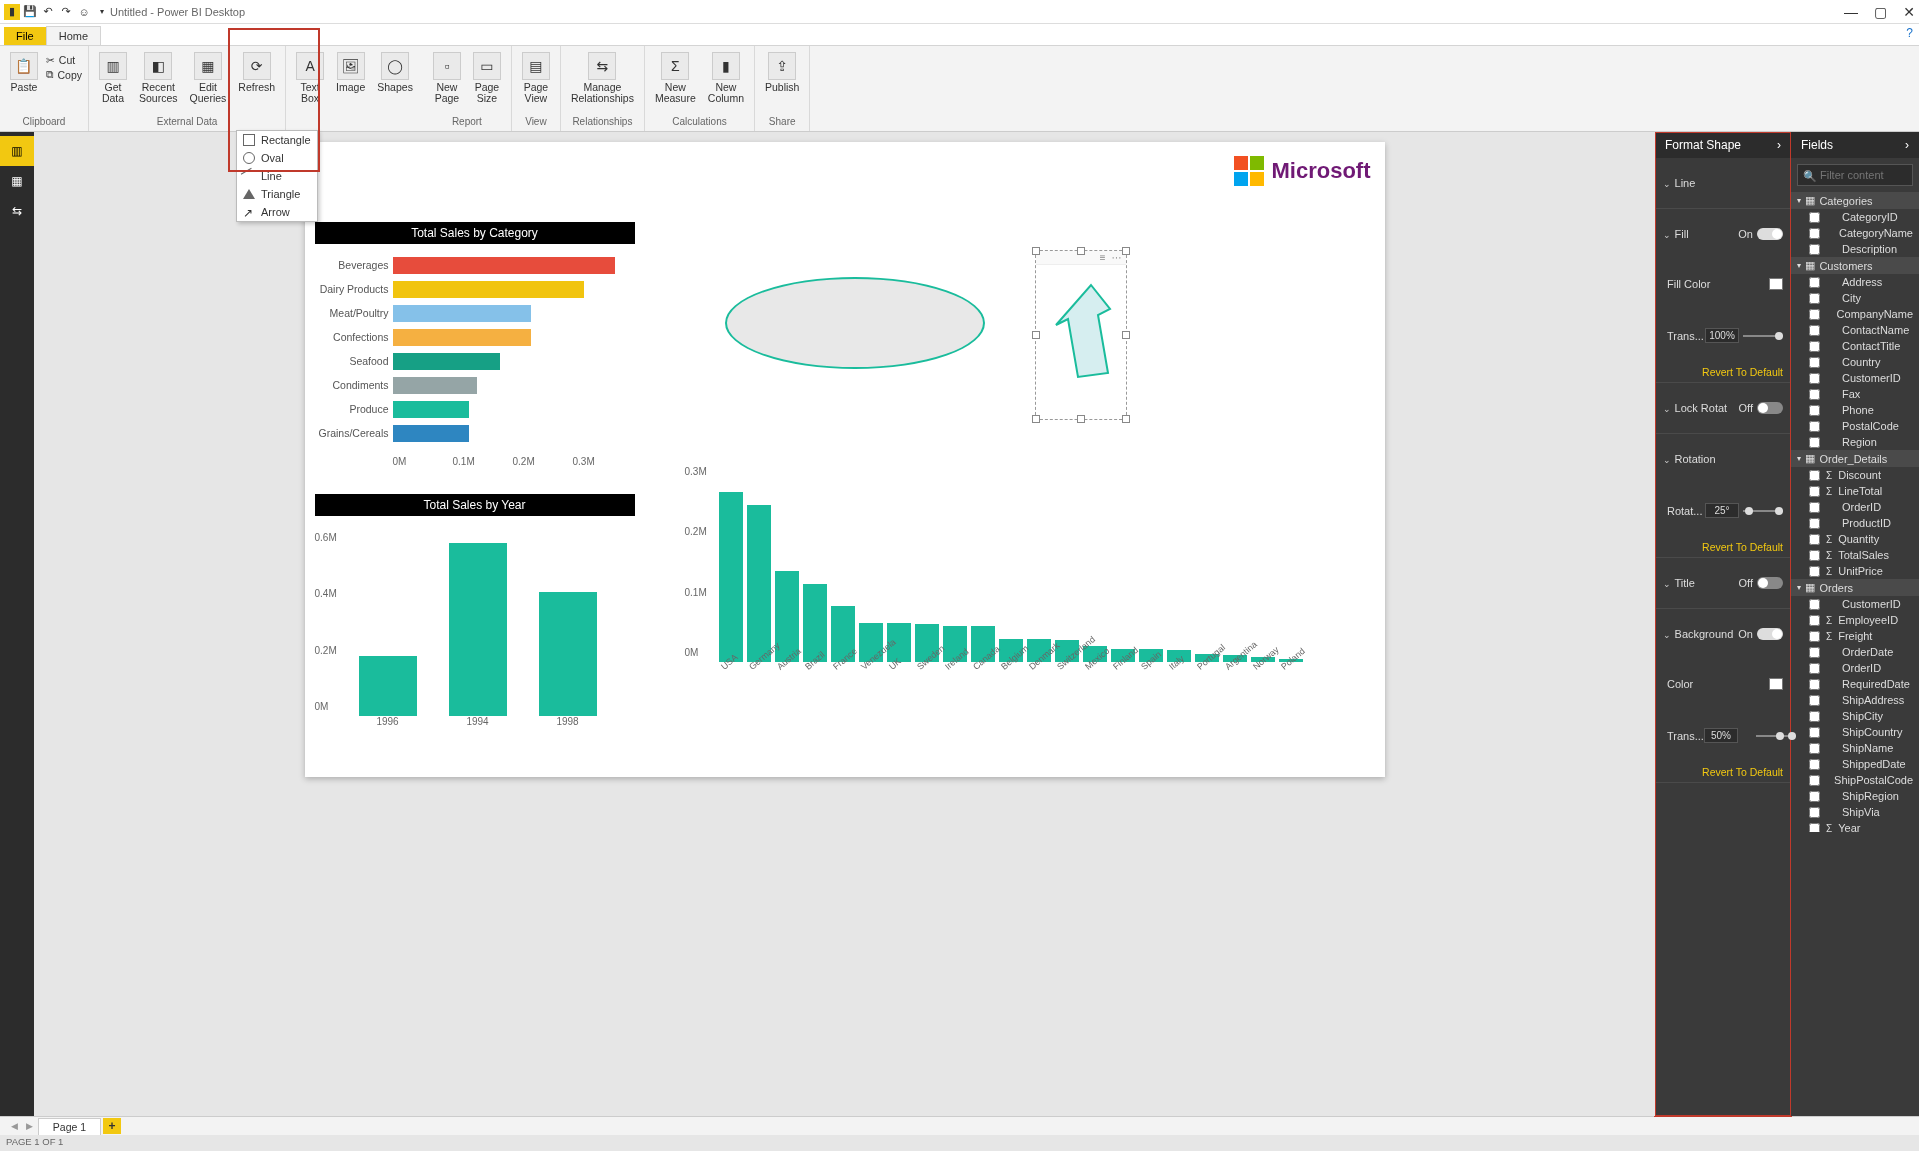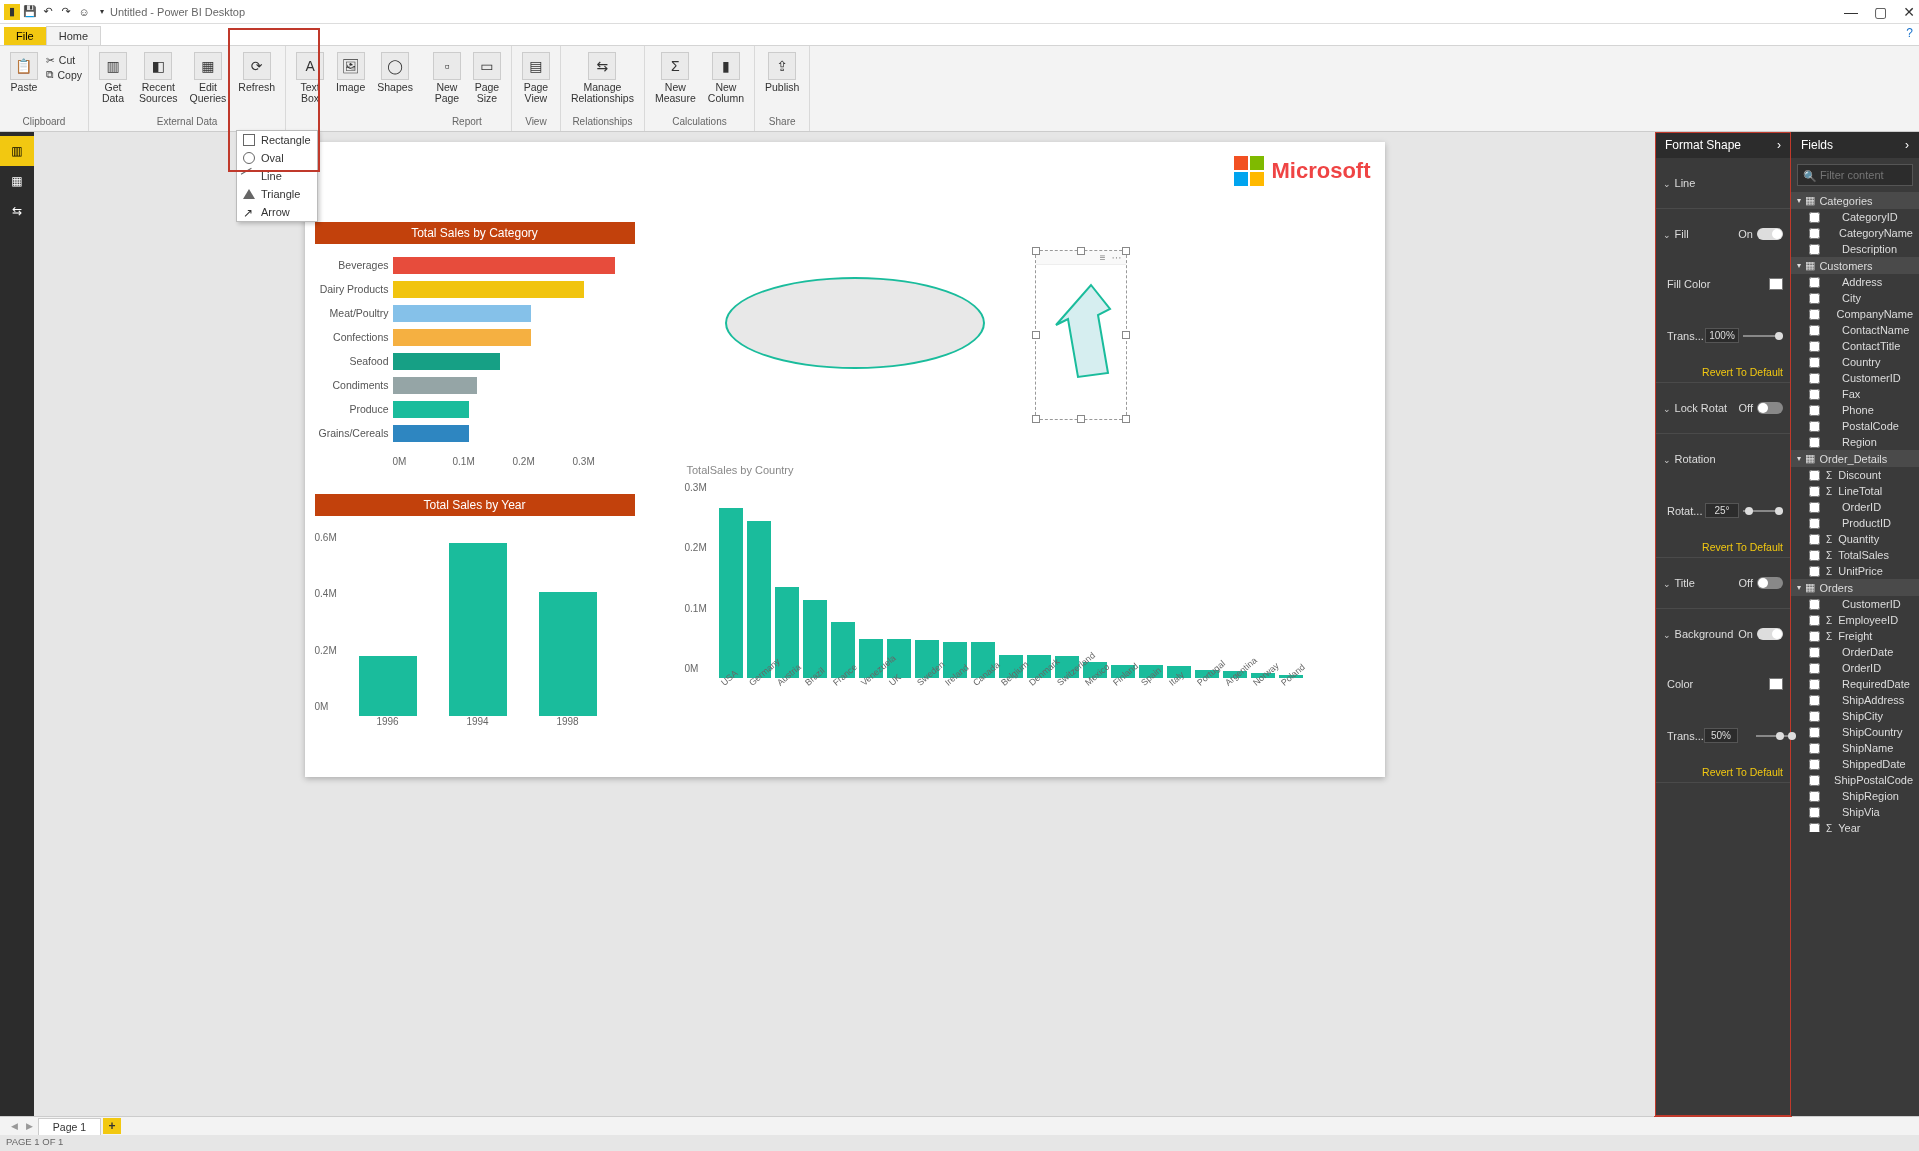--- a/index.html
+++ b/index.html
@@ -42,27 +42,27 @@
 
 .workspace { display: flex; height: calc(1151px - 24px - 22px - 86px - 19px - 16px); }
 .left-rail { width: 34px; background: #2c2c2c; display: flex; flex-direction: column; padding-top: 4px;}
 .left-rail .rail-btn { width:34px; height:30px; display:flex; align-items:center; justify-content:center; color:#fff; cursor:pointer;}
 .left-rail .rail-btn.active { background:#f2c811; color:#000;}
 
 .canvas-area { flex: 1; background: #e6e6e6; padding: 10px; overflow: hidden; position:relative; }
 .canvas { background: #fff; width: 1080px; height: 635px; margin: 0 auto; box-shadow: 0 2px 6px rgba(0,0,0,0.25); position: relative; padding: 14px; }
 
 .report-title { text-align:center; font-size: 38px; font-weight:300; color:#444; position:absolute; left:0; right:0; top:14px;}
-.ms-logo { position:absolute; right:14px; top:14px; display:flex; align-items:center; gap:8px; font-size:22px; font-weight:600; color:#ef4444;}
+.ms-logo { position:absolute; right:14px; top:14px; display:flex; align-items:center; gap:8px; font-size:22px; font-weight:600; color:#701a75;}
 .ms-squares { display:grid; grid-template-columns:14px 14px; grid-template-rows:14px 14px; gap:2px;}
 .ms-squares span:nth-child(1){background:#f25022;} .ms-squares span:nth-child(2){background:#7fba00;}
 .ms-squares span:nth-child(3){background:#00a4ef;} .ms-squares span:nth-child(4){background:#ffb900;}
 
 .chart-box { position:absolute; }
-.chart-title { background:#c2410c; color:#fff; text-align:center; padding:4px; font-size:12px;}
+.chart-title { background:#000000; color:#fff; text-align:center; padding:4px; font-size:12px;}
 
 
 .cat-chart { left:10px; top:80px; width:320px; }
 .cat-bars { padding:10px 0;}
 .cat-row { display:flex; align-items:center; height:22px; margin-bottom:2px; font-size:10.5px;}
 .cat-row .lbl { width:78px; text-align:right; padding-right:4px; color:#555;}
 .cat-row .bar { height:17px;}
 .cat-axis { display:flex; margin-left:78px; font-size:10px; color:#666;}
 .cat-axis span { width:60px; text-align:left;}
 
@@ -393,21 +393,20 @@
             <div class="ybar" style="height: 123.543px;"></div>
           </div>
         <div class="year-xlabels" id="year-xlabels">
             <span>1996</span>
             <span>1994</span>
             <span>1998</span>
           </div>
       </div>
 
       <div class="chart-box country-chart">
-        <div class="country-title">TotalSales by Country</div>
         <div class="country-plot" id="country-plot">
           <div class="country-yticks" id="country-yticks">
               <span>0.3M</span>
               <span>0.2M</span>
               <span>0.1M</span>
               <span>0M</span>
             </div>
         <div class="ybar" style="height: 169.867px;"></div>
             <div class="ybar" style="height: 156.8px;"></div>
             <div class="ybar" style="height: 91.4667px;"></div>

